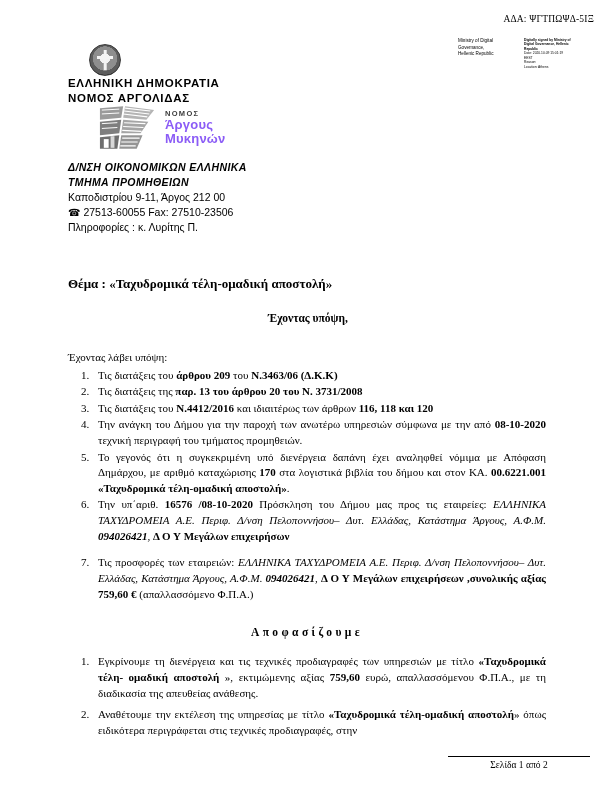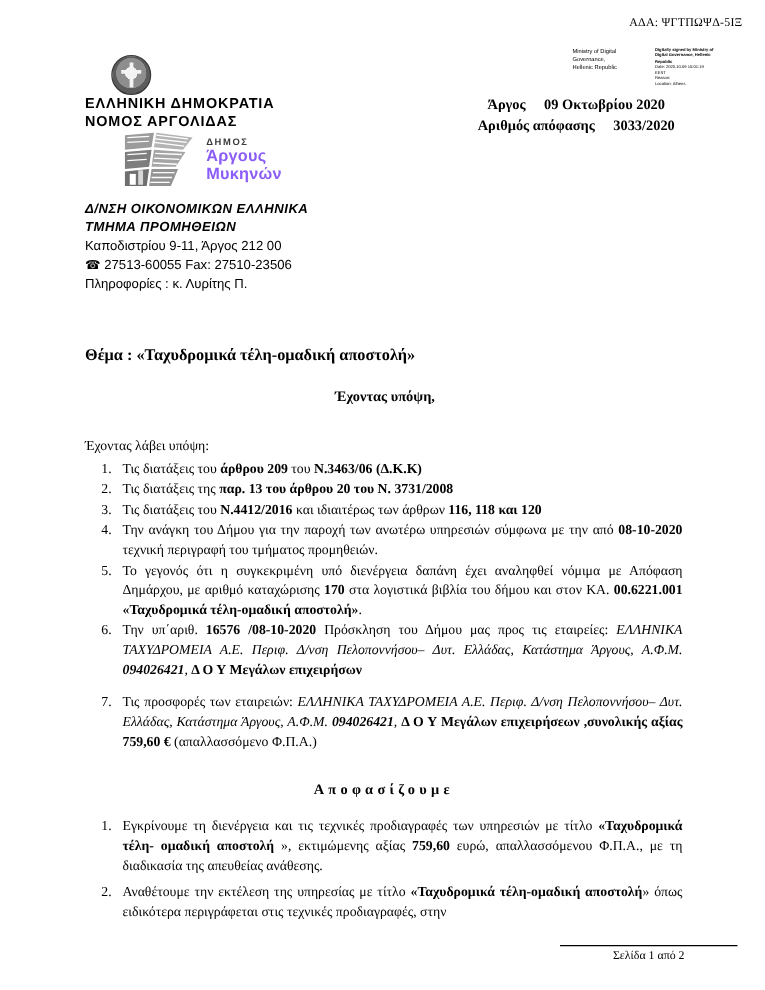--- a/index.html
+++ b/index.html
@@ -309,38 +309,26 @@
         <path d="M25 35 L43 35 M24 39 L41 39 M23 43 L39 43"></path>
       </g>
       <g stroke="#ffffff" stroke-width="1" fill="none">
         <path d="M4 6 L22 5 M4 10 L22 9"></path>
         <path d="M4 20 L20 19 M4 25 L20 24"></path>
       </g>
       <rect x="6" y="36" width="5" height="9" fill="#ffffff"></rect>
       <rect x="13" y="33" width="4" height="12" fill="#d8d8d8"></rect>
     </svg>
     <div class="muni-text">
-      <div class="muni-kicker">ΔΗΜΟΣ</div>
+      <div class="muni-kicker">ΝΟΜΟΣ</div>
       <div class="muni-title">Άργους</div>
       <div class="muni-title">Μυκηνών</div>
     </div>
   </div>
 
-  <div class="doc-meta">
-    <div>
-      <span>Άργος</span>
-      <span class="sp"></span>
-      <span>09 Οκτωβρίου 2020</span>
-    </div>
-    <div>
-      <span>Αριθμός απόφασης</span>
-      <span class="sp"></span>
-      <span>3033/2020</span>
-    </div>
-  </div>
 
   <div class="dept">
     <span class="strong-it">Δ/ΝΣΗ ΟΙΚΟΝΟΜΙΚΩΝ ΕΛΛΗΝΙΚΑ</span>
     <span class="strong-it">ΤΜΗΜΑ ΠΡΟΜΗΘΕΙΩΝ</span>
     <span class="line">Καποδιστρίου 9-11, Άργος 212 00</span>
     <span class="line">
       <span class="phone-glyph">☎</span>
       <span>27513-60055 Fax: 27510-23506</span>
     </span>
     <span class="line">Πληροφορίες : κ. Λυρίτης Π.</span>

